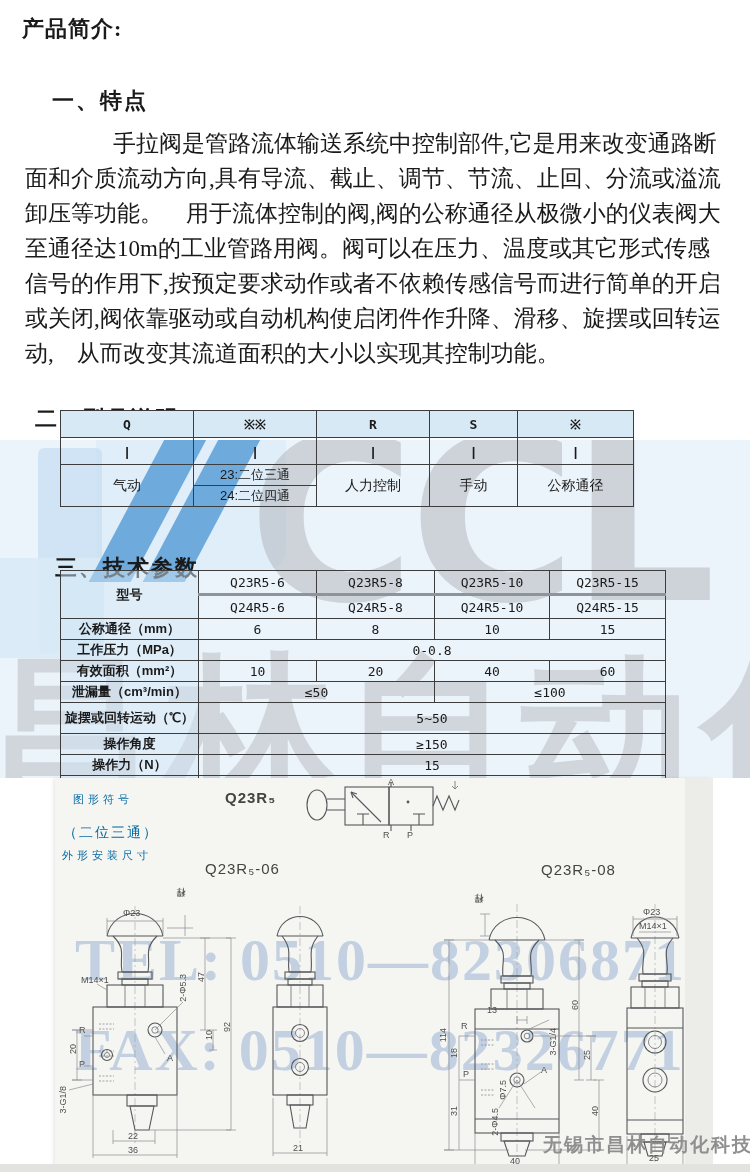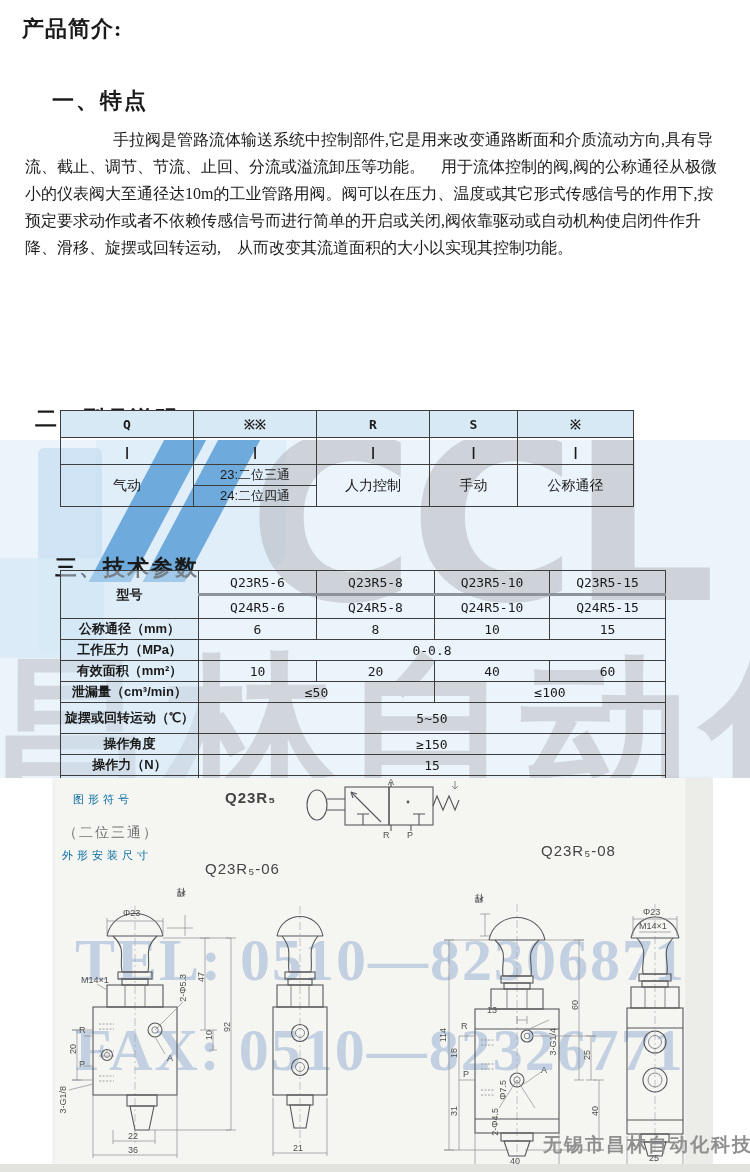--- a/index.html
+++ b/index.html
@@ -4,21 +4,21 @@
 <style>
   html,body{margin:0;padding:0;background:#fff;}
   body{width:750px;height:1172px;position:relative;overflow:hidden;
        font-family:"Liberation Sans",sans-serif;color:#1a1a1a;}
   .abs{position:absolute;}
 
   
   .doc-title{left:22px;top:14px;font-size:22px;font-weight:bold;
              font-family:"Liberation Serif",serif;letter-spacing:1px;}
   .h1{font-size:22px;font-weight:bold;font-family:"Liberation Serif",serif;letter-spacing:2px;}
-  .para{left:25px;top:126px;width:702px;font-size:16px;line-height:27px;
+  .para{left:25px;top:126px;width:702px;font-size:23px;line-height:35px;
         font-family:"Liberation Serif",serif;text-indent:88px;letter-spacing:0px;}
 
   
   .wash{left:0;top:440px;width:750px;height:338px;background:#ecf4fb;overflow:hidden;}
   .blob1{left:38px;top:8px;width:64px;height:205px;background:#c7dff3;opacity:.75;border-radius:6px;}
   .blob2{left:0px;top:118px;width:104px;height:100px;background:#d9eaf7;opacity:.9;}
   .blob3{left:96px;top:-20px;width:190px;height:150px;background:#dcecf8;opacity:.8;border-radius:20px;}
   .swoosh{width:42px;height:148px;background:#4e97d3;opacity:.78;transform:skewX(-28deg);}
   .sw1{left:128px;top:-6px;}
   .sw2{left:182px;top:-6px;}
@@ -43,21 +43,21 @@
   .ttab .lab{background:rgba(210,230,246,.5);font-weight:bold;font-size:13px;}
   .ttab .mono{font-family:"DejaVu Sans Mono",monospace;}
   .ttab .r1 td.mono{border-bottom:3px solid #8d949c;}
 
   
   .scanwrap{left:0;top:778px;width:750px;height:394px;background:#fff;}
   .scan{left:55px;top:0;width:658px;height:394px;background:#f5f5f2;box-shadow:-2px 0 3px rgba(0,0,0,.08);}
   .scanstrip{left:630px;top:0;width:28px;height:394px;background:#ecece9;}
   .botstrip{left:0;top:386px;width:750px;height:8px;background:#e2e2de;}
   .dlabel{color:#0369a1;letter-spacing:4px;font-size:11px;font-weight:400;}
-  .dlabel2{color:#737373;letter-spacing:2px;font-size:14px;}
+  .dlabel2{color:#0369a1;letter-spacing:2px;font-size:14px;}
   .modlbl{color:#444;font-size:15px;font-family:"Liberation Sans",sans-serif;letter-spacing:1px;}
   .wm-tel{left:20px;top:148px;font-size:60px;font-weight:bold;color:#7d9fcb;opacity:.42;
           font-family:"Liberation Serif",serif;white-space:nowrap;letter-spacing:2px;}
   .wm-fax{left:20px;top:238px;font-size:60px;font-weight:bold;color:#7d9fcb;opacity:.42;
           font-family:"Liberation Serif",serif;white-space:nowrap;letter-spacing:2px;}
   .company{left:488px;top:354px;font-size:19px;font-weight:bold;color:#8f8f8f;letter-spacing:2px;white-space:nowrap;}
 
   .dl{position:absolute;font-size:9px;color:#4f4f4f;white-space:nowrap;line-height:9px;}
   .dl.v{writing-mode:vertical-rl;transform:rotate(180deg);}
   svg .ln{stroke:#55575a;fill:none;stroke-width:1.1;}
@@ -176,21 +176,21 @@
     <div class="abs scanstrip"></div>
 
     <div class="abs wm-tel">TEL: 0510—82306871</div>
     <div class="abs wm-fax">FAX: 0510—82326771</div>
 
     <div class="abs dlabel" style="left:18px;top:14px;">图形符号</div>
     <div class="abs dlabel2" style="left:8px;top:46px;">（二位三通）</div>
     <div class="abs dlabel" style="left:7px;top:70px;">外形安装尺寸</div>
     <div class="abs modlbl" style="left:170px;top:11px;font-weight:bold;">Q23R₅</div>
     <div class="abs modlbl" style="left:150px;top:82px;">Q23R₅-06</div>
-    <div class="abs modlbl" style="left:486px;top:64px;">Q23R₅-08</div>
+    <div class="abs modlbl" style="left:486px;top:83px;">Q23R₅-08</div>
 
     <svg class="abs" style="left:0;top:0;" width="658" height="394" viewBox="0 0 658 394">
 
       <g>
         <ellipse class="ln" cx="262" cy="27" rx="10" ry="15"></ellipse>
         <path class="ln" d="M272,21 h18 M272,32 h18"></path>
         <rect class="ln" x="290" y="9" width="44" height="38"></rect>
         <path class="ln" d="M296,14 L326,44"></path>
         <path class="ln" d="M296,14 l2,6 M296,14 l6,2"></path>
         <path class="ln" d="M302,36 h12 M308,36 v11"></path>

